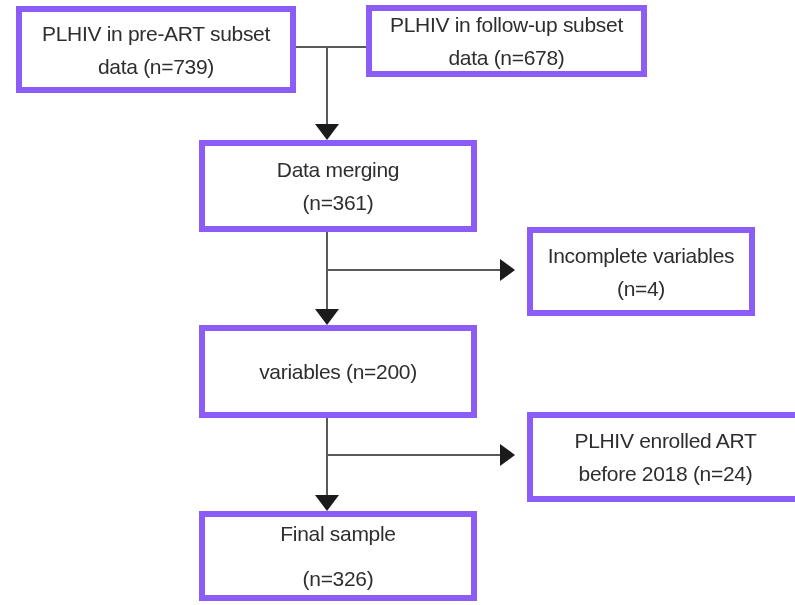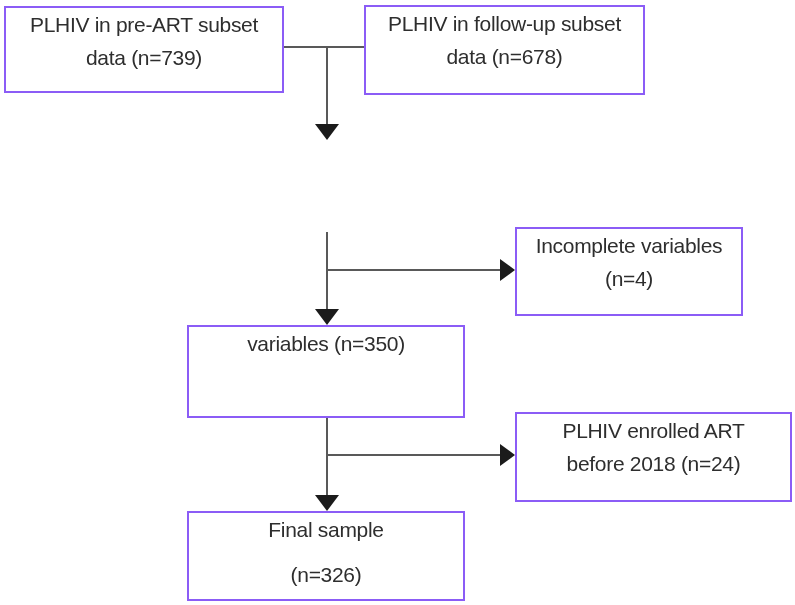--- a/index.html
+++ b/index.html
@@ -12,31 +12,33 @@
     width: 795px;
     height: 605px;
     background: #ffffff;
     font-family: "Liberation Sans", "DejaVu Sans", sans-serif;
     overflow: hidden;
   }
   .node {
     position: absolute;
     box-sizing: border-box;
     background: #ffffff;
-    border: 2px solid #8b5cf6;
+    border: 6px solid #8b5cf6;
     display: flex;
     flex-direction: column;
     align-items: center;
+    justify-content: center;
     text-align: center;
     color: #2e2e2e;
     font-size: 21px;
     line-height: 33px;
     font-stretch: condensed;
     letter-spacing: -0.3px;
     z-index: 2;
+    margin-left: 12px;
   }
   .node span { display: block; white-space: nowrap; }
   .line {
     position: absolute;
     background: #595959;
     z-index: 1;
   }
   .arrow-down {
     position: absolute;
     width: 0;
@@ -51,21 +53,21 @@
     width: 0;
     height: 0;
     border-top: 11px solid transparent;
     border-bottom: 11px solid transparent;
     border-left: 15px solid #1b1b1b;
     z-index: 1;
   }
 
   
   #box-pre-art      { left: 4px;   top: 6px;   width: 280px; height: 87px; }
-  #box-follow-up    { left: 364px; top: 5px;   width: 281px; height: 90px; }
+  #box-follow-up    { left: 354px; top: 5px;   width: 281px; height: 72px; }
   #box-merging      { left: 187px; top: 140px; width: 278px; height: 92px; }
   #box-incomplete   { left: 515px; top: 227px; width: 228px; height: 89px; }
   #box-complete     { left: 187px; top: 325px; width: 278px; height: 93px; }
   #box-enrolled     { left: 515px; top: 412px; width: 277px; height: 90px; }
   #box-final        { left: 187px; top: 511px; width: 278px; height: 90px; gap: 12px; }
 
   
   #conn-top-h    { left: 284px; top: 46px;  width: 86px;  height: 2px; }
   #conn-top-v    { left: 326px; top: 46px;  width: 2px;   height: 78px; }
   #arrow-merge   { left: 315px; top: 124px; }
@@ -89,33 +91,37 @@
   </div>
   <div class="node" id="box-follow-up">
     <span>PLHIV in follow-up subset</span>
     <span>data (n=678)</span>
   </div>
 
   <div class="line" id="conn-top-h"></div>
   <div class="line" id="conn-top-v"></div>
   <div class="arrow-down" id="arrow-merge"></div>
 
+  <div class="node" id="box-merging">
+    <span>Data merging</span>
+    <span>(n=361)</span>
+  </div>
 
   <div class="line" id="conn-v2"></div>
   <div class="arrow-down" id="arrow-complete"></div>
   <div class="line" id="conn-branch1"></div>
   <div class="arrow-right" id="arrow-incomplete"></div>
 
   <div class="node" id="box-incomplete">
     <span>Incomplete variables</span>
     <span>(n=4)</span>
   </div>
 
   <div class="node" id="box-complete">
-    <span>variables (n=350)</span>
+    <span>variables (n=200)</span>
   </div>
 
   <div class="line" id="conn-v3"></div>
   <div class="arrow-down" id="arrow-final"></div>
   <div class="line" id="conn-branch2"></div>
   <div class="arrow-right" id="arrow-enrolled"></div>
 
   <div class="node" id="box-enrolled">
     <span>PLHIV enrolled ART</span>
     <span>before 2018 (n=24)</span>

